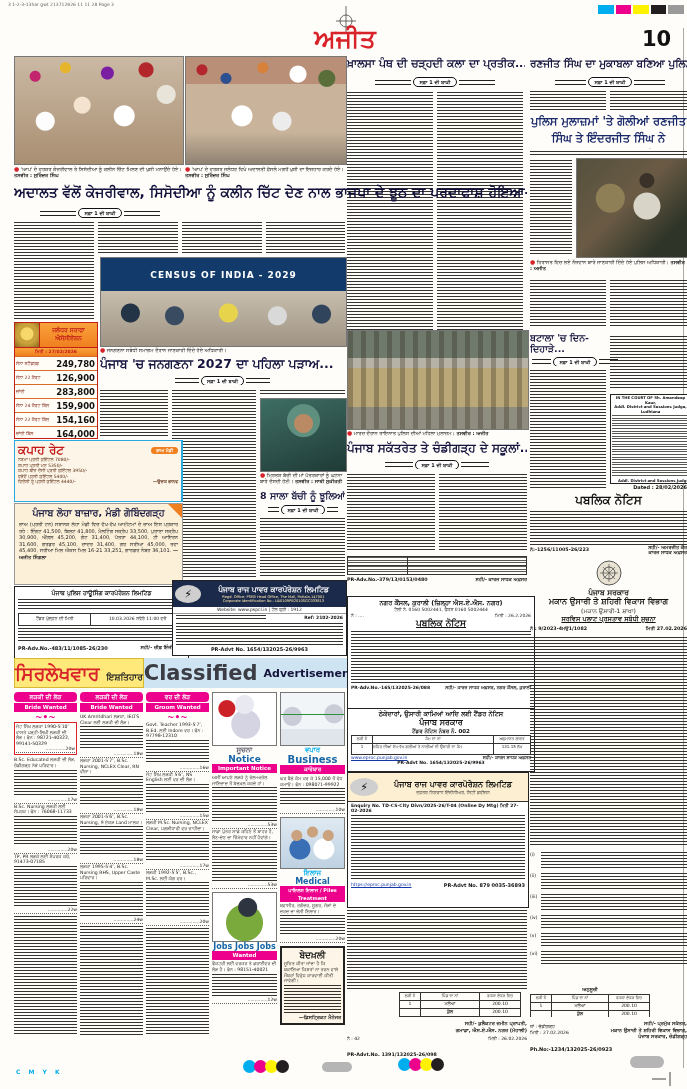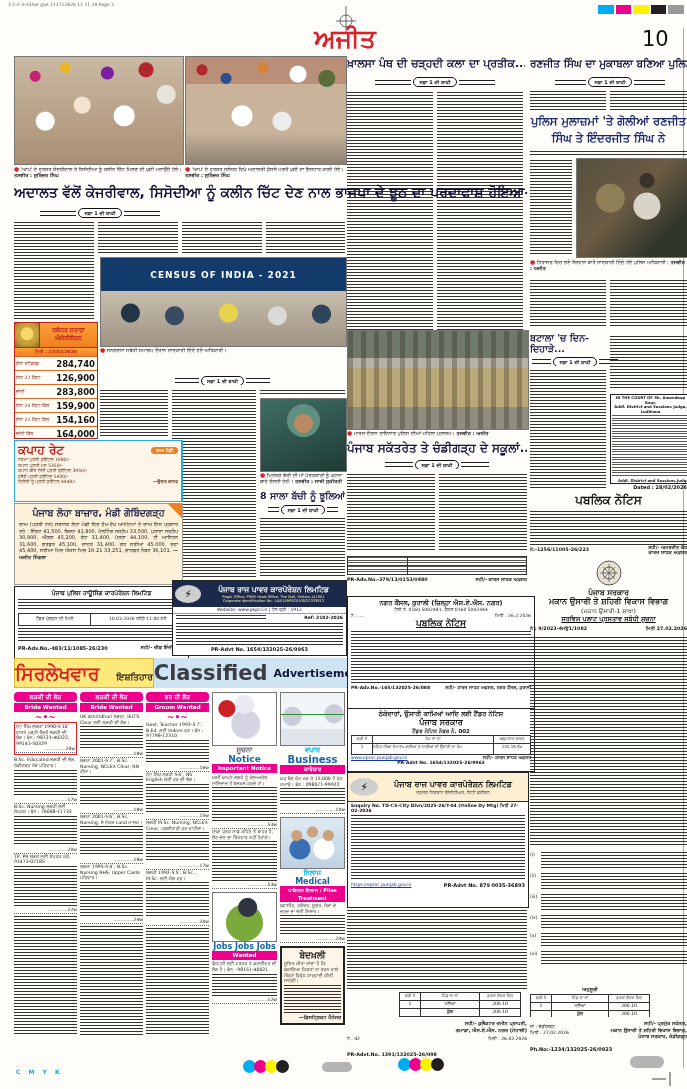--- a/index.html
+++ b/index.html
@@ -105,21 +105,21 @@
   <div class="b" style="left:598px;top:5px;width:86px;height:9px;display:flex;gap:2px">
     <span style="flex:1;background:#00adee"></span>
     <span style="flex:1;background:#ec008c"></span>
     <span style="flex:1;background:#fff200"></span>
     <span style="flex:1;background:#231f20"></span>
     <span style="flex:1;background:#9a9a9a"></span>
   </div>
   <div class="b" style="left:683px;top:28px;width:1px;height:1040px;background:#aaa"></div>
 
   <div class="b c" style="left:300px;top:24px;width:90px;height:30px;font-size:25px;font-weight:bold;color:#d8232a">ਅਜੀਤ</div>
-  <div class="b" style="left:642px;top:27px;width:30px;height:25px;font-size:21px;font-weight:normal;color:#111">10</div>
+  <div class="b" style="left:642px;top:27px;width:30px;height:25px;font-size:21px;font-weight:bold;color:#111">10</div>
 
   <div class="b ph crowd" style="left:14px;top:56px;width:168px;height:107px"></div>
   <div class="b ph crowd2" style="left:185px;top:56px;width:160px;height:107px"></div>
   <div class="b cap" style="left:14px;top:166px;width:168px;height:18px">
     <span class="dot">●</span>
     <span>'ਆਪ' ਦੇ ਵਰਕਰ ਕੇਜਰੀਵਾਲ ਤੇ ਸਿਸੋਦੀਆ ਨੂੰ ਕਲੀਨ ਚਿੱਟ ਮਿਲਣ ਦੀ ਖੁਸ਼ੀ ਮਨਾਉਂਦੇ ਹੋਏ।</span>
     <b>ਤਸਵੀਰ : ਸੁਰਿੰਦਰ ਸਿੰਘ</b>
   </div>
   <div class="b cap" style="left:185px;top:166px;width:160px;height:18px">
     <span class="dot">●</span>
@@ -162,40 +162,40 @@
     <i></i>
       <b>ਸਫ਼ਾ 1 ਦੀ ਬਾਕੀ</b>
       <i></i>
   </div>
   <div class="b ft" style="left:14px;top:222px;width:80px;height:98px"></div>
   <div class="b ft" style="left:98px;top:222px;width:80px;height:33px"></div>
   <div class="b ft" style="left:182px;top:222px;width:80px;height:33px"></div>
   <div class="b ft" style="left:266px;top:222px;width:79px;height:33px"></div>
 
   <div class="b ph" style="left:100px;top:257px;width:245px;height:88px">
-    <div class="cen-top" style="width:100%;height:38%;font-size:9px">CENSUS OF INDIA - 2021</div>
+    <div class="cen-top" style="width:100%;height:38%;font-size:9px">CENSUS OF INDIA - 2029</div>
     <div class="cen-bot" style="width:100%;height:62%"></div>
   </div>
   <div class="b cap" style="left:100px;top:347px;width:245px;height:7px;white-space:nowrap">
     <span class="dot">●</span>
     <span>ਜਨਗਣਨਾ ਸਬੰਧੀ ਸਮਾਗਮ ਦੌਰਾਨ ਜਾਣਕਾਰੀ ਦਿੰਦੇ ਹੋਏ ਅਧਿਕਾਰੀ।</span>
   </div>
 
   <div class="b" style="left:14px;top:322px;width:82px;height:115px;border:1.5px solid #c22015;background:#fffdf5">
     <div style="display:flex;height:24px">
       <div style="width:24px;background:radial-gradient(circle at 50% 45%,#f5d76a 0 6px,#caa23c 7px 10px,#8a6a1e);border-right:1px solid #c22015"></div>
       <div class="goldhead c" style="flex:1;font-size:6px;line-height:8px;padding-top:3px">
         <div>ਜਲੰਧਰ ਸਰਾਫਾ</div>
         <div>ਐਸੋਸੀਏਸ਼ਨ</div>
       </div>
     </div>
     <div class="goldhead c" style="height:8px;font-size:4.5px;line-height:8px;border-top:1px solid #c22015">ਮਿਤੀ : 27/02/2026</div>
     <div class="goldrow" style="height:13px">
       <span class="tiny" style="width:34px;padding-left:1px;color:#7a1a10">ਸੋਨਾ ਸਟੈਂਡਰਡ</span>
-      <span class="r" style="flex:1;font-size:8.5px;font-weight:bold;padding-right:2px">284,740</span>
+      <span class="r" style="flex:1;font-size:8.5px;font-weight:bold;padding-right:2px">249,780</span>
     </div>
     <div class="goldrow" style="height:13px">
       <span class="tiny" style="width:34px;padding-left:1px;color:#7a1a10">ਸੋਨਾ 22 ਕੈਰਟ</span>
       <span class="r" style="flex:1;font-size:8.5px;font-weight:bold;padding-right:2px">126,900</span>
     </div>
     <div class="goldrow" style="height:13px">
       <span class="tiny" style="width:34px;padding-left:1px;color:#7a1a10">ਚਾਂਦੀ</span>
       <span class="r" style="flex:1;font-size:8.5px;font-weight:bold;padding-right:2px">283,800</span>
     </div>
     <div class="goldrow" style="height:13px">
@@ -205,20 +205,21 @@
     <div class="goldrow" style="height:13px">
       <span class="tiny" style="width:34px;padding-left:1px;color:#7a1a10">ਸੋਨਾ 22 ਕੈਰਟ ਬਿੱਲ</span>
       <span class="r" style="flex:1;font-size:8.5px;font-weight:bold;padding-right:2px">154,160</span>
     </div>
     <div class="goldrow" style="height:13px">
       <span class="tiny" style="width:34px;padding-left:1px;color:#7a1a10">ਚਾਂਦੀ ਬਿੱਲ</span>
       <span class="r" style="flex:1;font-size:8.5px;font-weight:bold;padding-right:2px">164,000</span>
     </div>
   </div>
 
+  <div class="b hd" style="left:100px;top:356px;width:245px;height:18px;font-size:12.5px">ਪੰਜਾਬ 'ਚ ਜਨਗਣਨਾ 2027 ਦਾ ਪਹਿਲਾ ਪੜਾਅ...</div>
   <div class="b tag" style="left:175px;top:376px;width:95px;height:9px">
     <i></i>
       <b>ਸਫ਼ਾ 1 ਦੀ ਬਾਕੀ</b>
       <i></i>
   </div>
   <div class="b ft" style="left:100px;top:390px;width:68px;height:47px"></div>
   <div class="b ft" style="left:172px;top:390px;width:84px;height:188px"></div>
   <div class="b ft" style="left:260px;top:390px;width:85px;height:6px"></div>
   <div class="b ph woman" style="left:260px;top:398px;width:85px;height:72px"></div>
   <div class="b cap" style="left:260px;top:472px;width:85px;height:16px">
@@ -289,21 +290,21 @@
     <div class="tiny c" style="border-bottom:1px solid #999">Website: www.pspcl.in  |  ਟੋਲ ਫ੍ਰੀ : 1912</div>
     <div style="display:flex;justify-content:space-between;padding:1px 3px">
       <span class="ft" style="width:90px;height:6px"></span>
       <b style="font-size:4.5px">Ref: 2102-2026</b>
     </div>
     <div class="ft" style="height:22px;margin:1px 3px"></div>
     <div class="c" style="font-size:5px;font-weight:bold">PR-Advt No. 1654/132025-26/9963</div>
   </div>
 
   <div class="b" style="left:14px;top:658px;width:334px;height:30px;display:flex">
-    <div style="width:150px;background:#ffe97a;display:flex;align-items:baseline;justify-content:center;gap:17px;border:1px solid #d8b830">
+    <div style="width:150px;background:#ffe97a;display:flex;align-items:baseline;justify-content:center;gap:7px;border:1px solid #d8b830">
       <span style="font-size:19px;font-weight:bold;color:#d8232a;line-height:28px">ਸਿਰਲੇਖਵਾਰ</span>
       <span style="font-size:9px;font-weight:bold;color:#222">ਇਸ਼ਤਿਹਾਰ</span>
     </div>
     <div style="flex:1;background:#cfe4f2;display:flex;align-items:center;justify-content:center;gap:6px">
       <span style="font-size:21px;font-weight:bold;color:#3c3c44">Classified</span>
       <span style="font-size:11px;font-weight:bold;color:#14143c">Advertisement</span>
     </div>
   </div>
 
   <div class="b" style="left:14px;top:692px;width:63px;height:360px">

